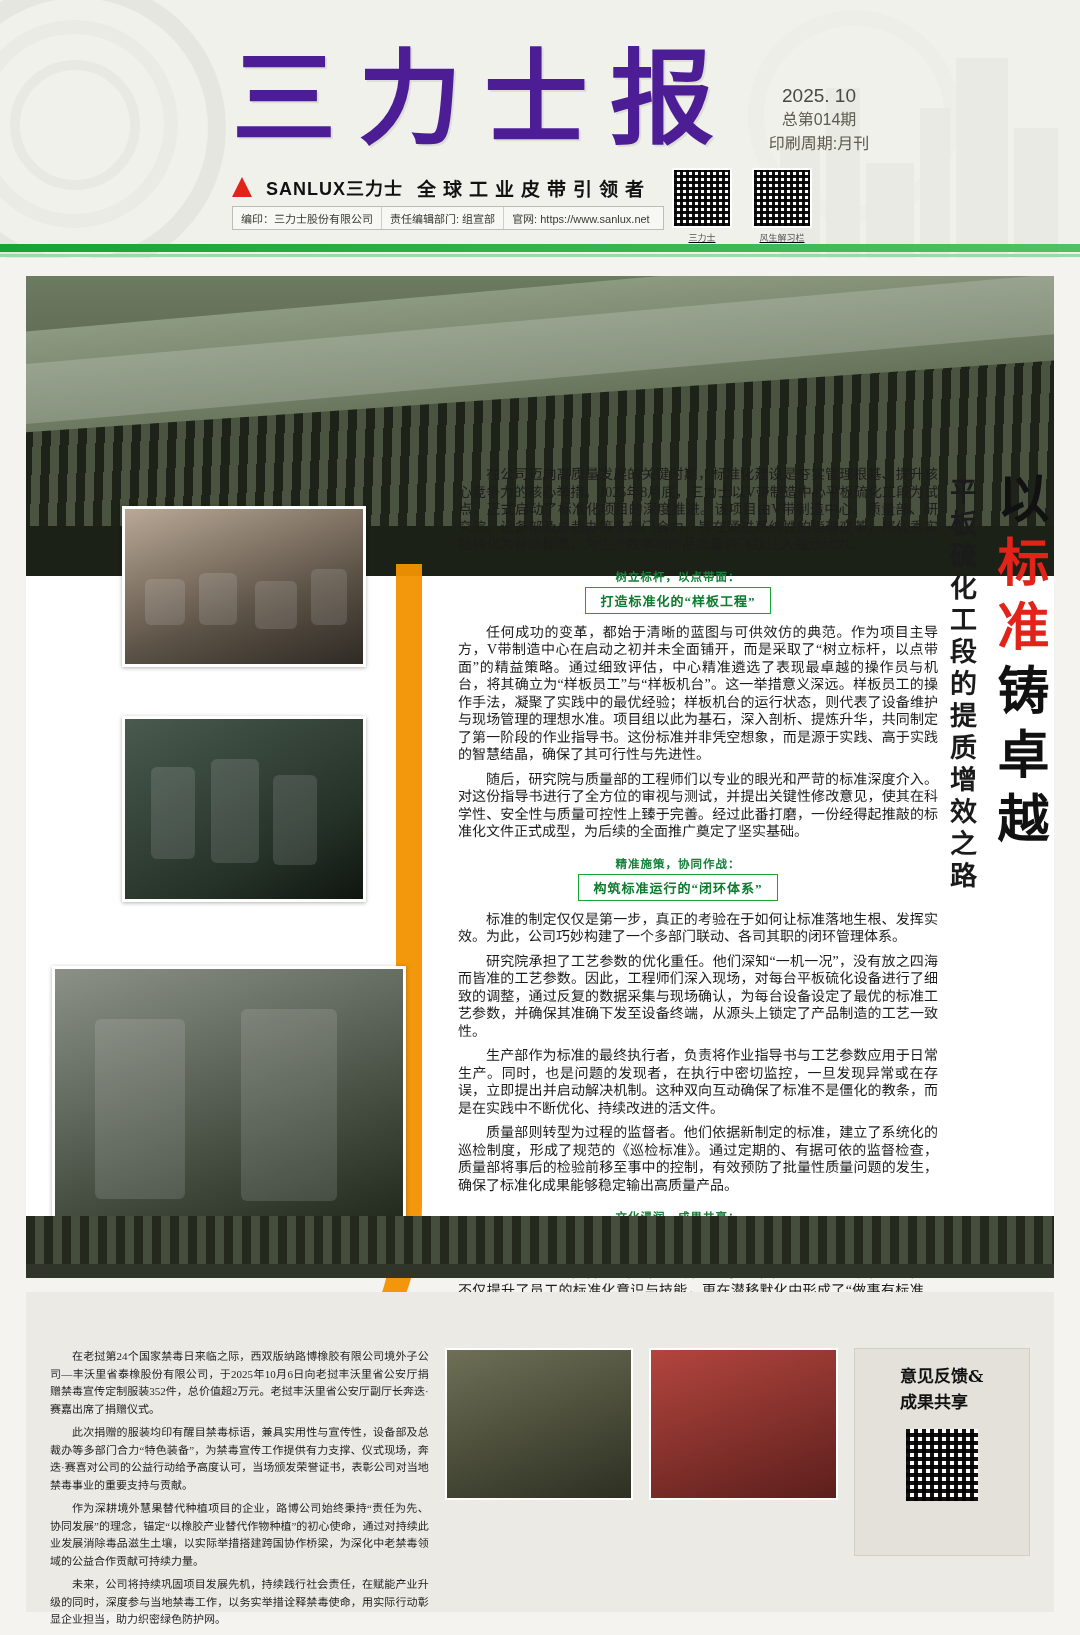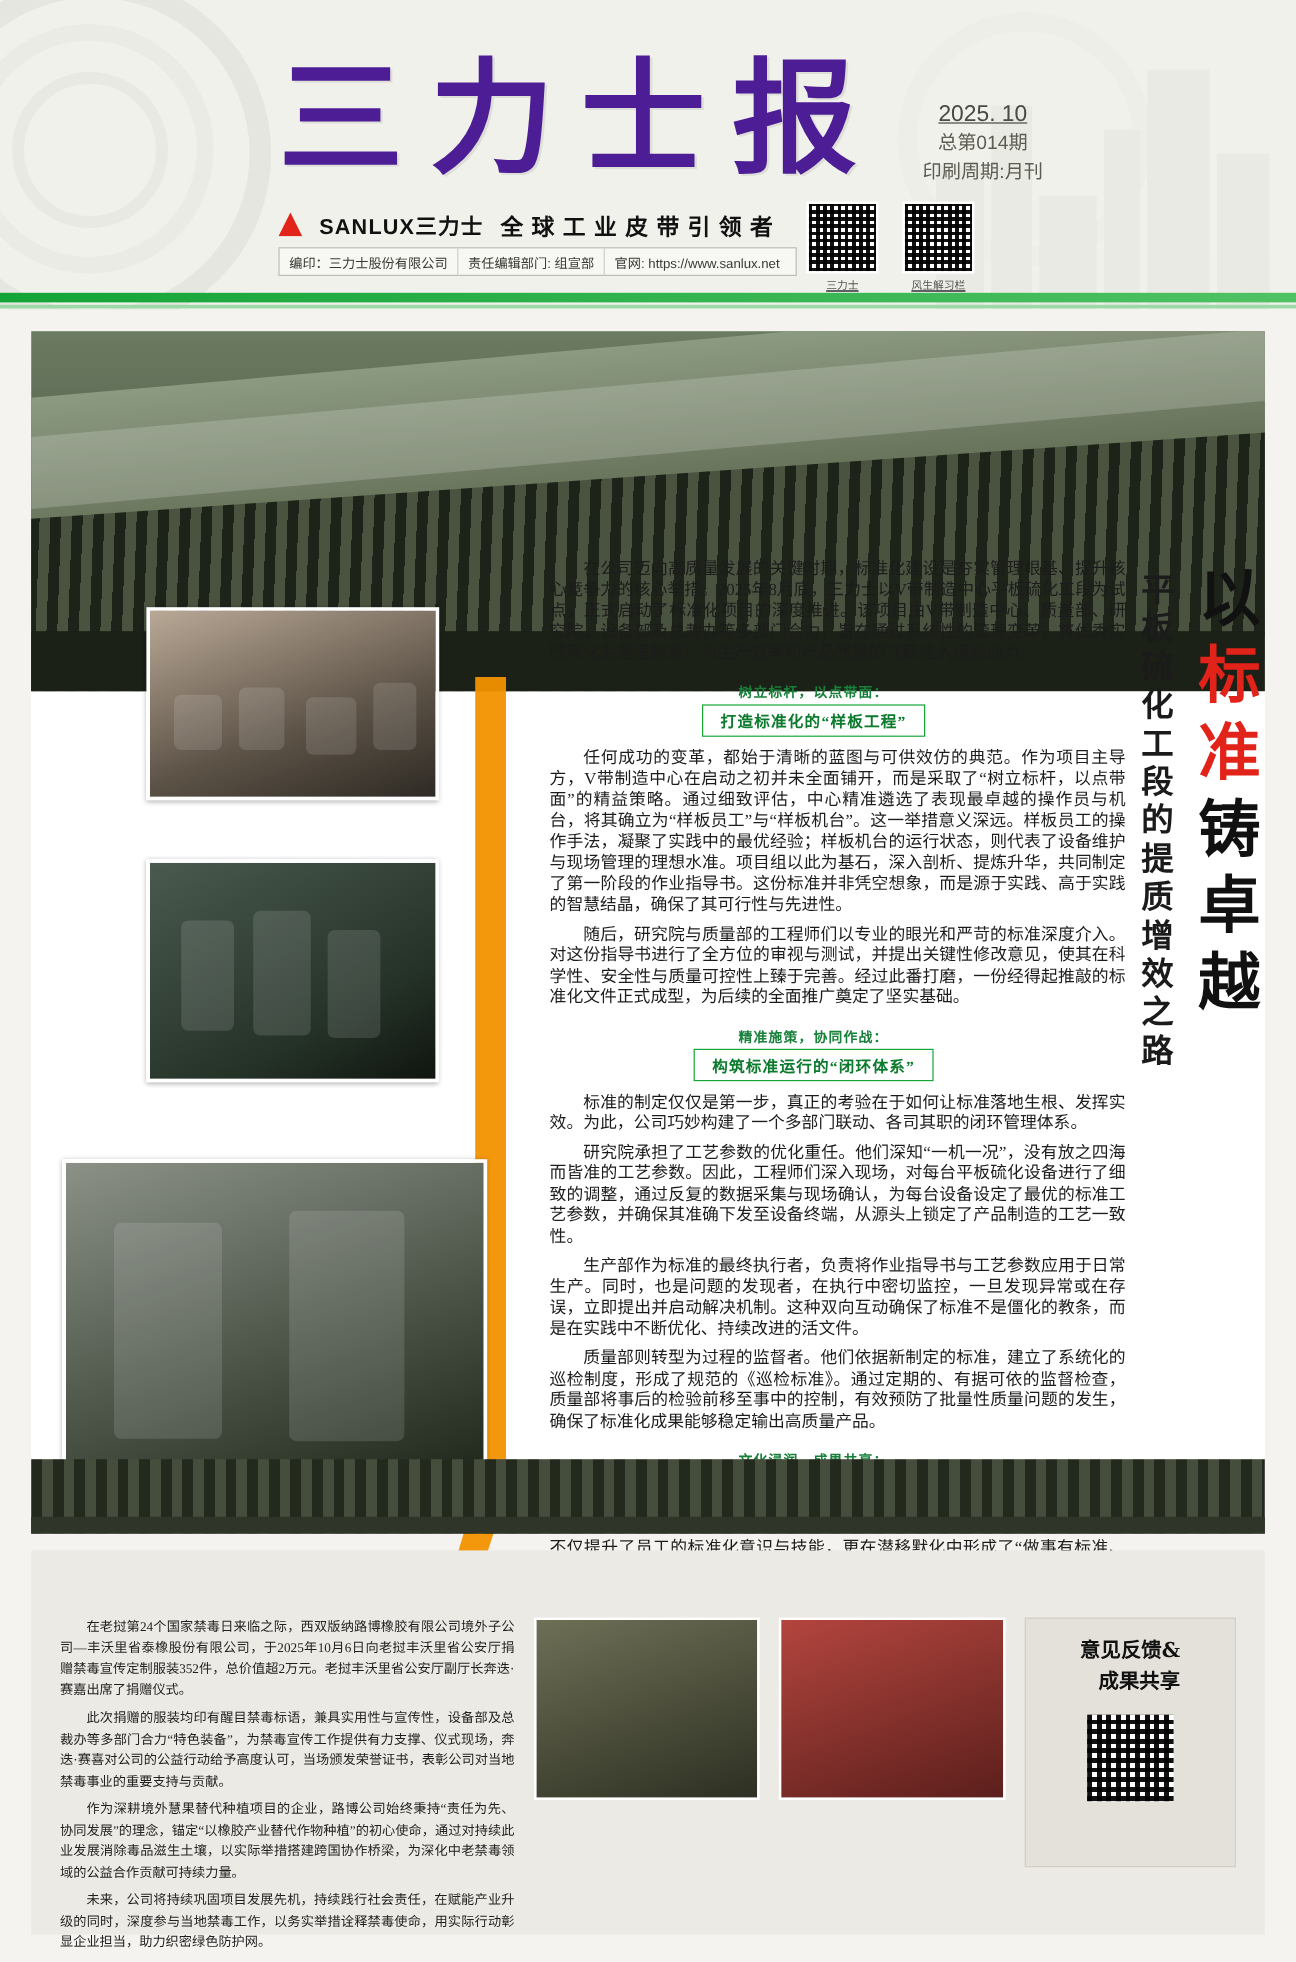--- a/index.html
+++ b/index.html
@@ -26,21 +26,21 @@
 
   .title-cn{
     position:absolute;left:232px;top:44px;width:560px;height:110px;
     font-family:"DejaVu Serif", serif;
     font-size:104px;font-weight:bold;color:#4c1d95;letter-spacing:22px;
     line-height:110px;white-space:nowrap;
     text-shadow:2px 2px 0 rgba(0,0,0,.08);
   }
   .issue{position:absolute;right:186px;top:84px;width:150px;text-align:center;color:#5c5c52;
      font-family:"Liberation Sans",sans-serif;font-size:16px;line-height:24px;}
-  .issue div:first-child{font-size:19px;color:#4a4a42;text-decoration:underline;}
+  .issue div:first-child{font-size:19px;color:#4a4a42;}
 
   .brandrow{position:absolute;left:232px;top:172px;width:430px;height:30px;display:flex;align-items:center;gap:14px;}
   .brandrow .logomark{width:20px;height:20px;background:#e2231a;clip-path:polygon(50% 0,100% 100%,0 100%);}
   .brandrow .brandtxt{font-family:"Liberation Sans",sans-serif;font-weight:bold;font-size:18px;color:#111;letter-spacing:1px;}
   .slogan{font-family:"DejaVu Serif",serif;font-weight:bold;font-size:19px;color:#111;letter-spacing:7px;white-space:nowrap;}
 
   .infobar{position:absolute;left:232px;top:206px;width:430px;height:22px;border:1px solid #bdbdb5;
      background:#f7f7f3;font-size:11px;color:#3a3a33;display:flex;align-items:center;
      font-family:"Liberation Sans",sans-serif;}
   .infobar span{padding:0 8px;white-space:nowrap;}
@@ -114,21 +114,21 @@
   .lower h2{margin:0;padding:14px 0 8px 0;text-align:center;font-family:"DejaVu Serif",serif;
      font-size:25px;font-weight:bold;color:#111;letter-spacing:2px;}
   .lower .grid{position:absolute;left:24px;top:56px;width:980px;height:240px;display:flex;gap:16px;}
   .lcol-text{width:382px;}
   .lcol-text p{font-size:11px;line-height:17.5px;color:#1f1f1f;text-align:justify;text-indent:2em;margin:0 0 6px 0;}
   .lphoto{width:186px;height:148px;border:2px solid #fff;}
   .lp1{background:linear-gradient(160deg,#6e6f56,#2d3022);}
   .lp2{background:linear-gradient(160deg,#b3453e,#5c1f1c);}
   .feedback{width:176px;height:192px;background:#e3e1da;border:1px solid #d2cfc6;display:flex;
      flex-direction:column;align-items:center;justify-content:flex-start;padding-top:14px;}
-  .feedback .ftxt{font-family:"DejaVu Serif",serif;font-size:17px;font-weight:bold;color:#111;line-height:26px;text-align:right;}
+  .feedback .ftxt{font-family:"DejaVu Serif",serif;font-size:17px;font-weight:bold;color:#111;line-height:26px;text-align:left;}
   .feedback .fqr{margin-top:14px;width:72px;height:72px;background:
      repeating-linear-gradient(90deg,#111 0 4px,#fff 4px 8px),
      repeating-linear-gradient(0deg,#111 0 4px,transparent 4px 8px);
      background-blend-mode:multiply;}
 </style>
 </head>
 <body>
 
 <div class="page">
 

